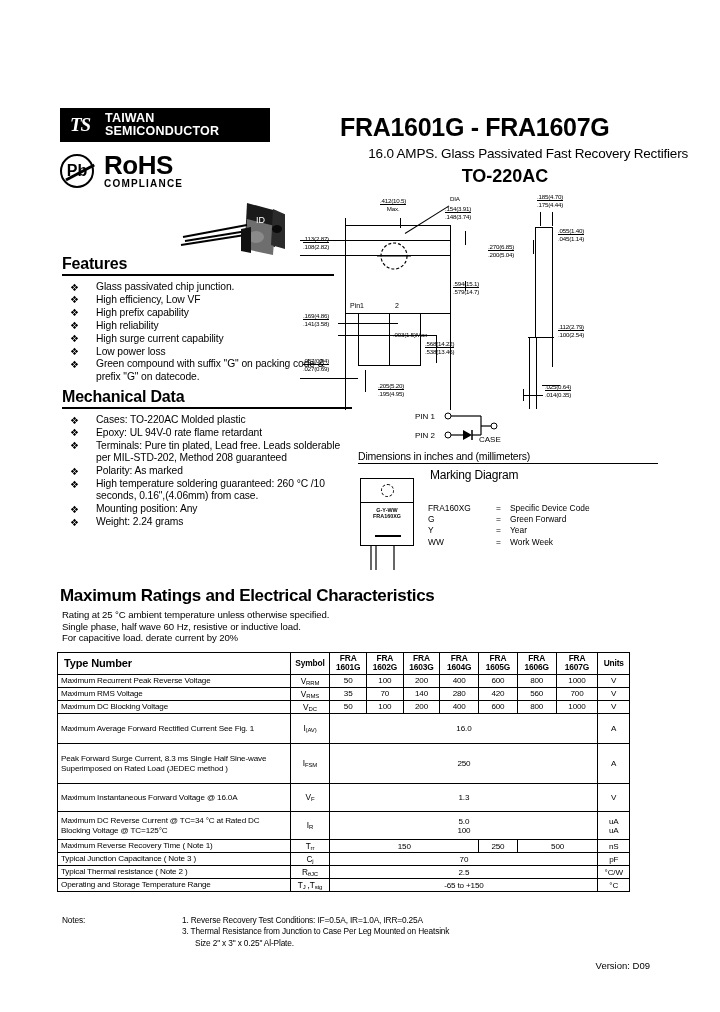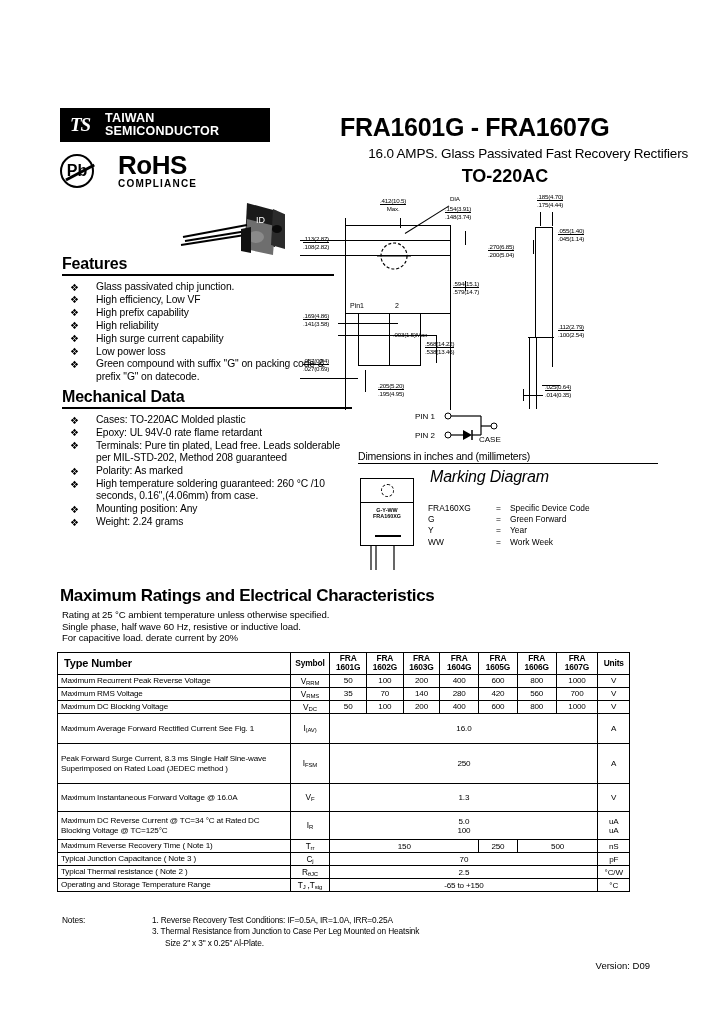--- a/index.html
+++ b/index.html
@@ -35,21 +35,21 @@
   }
   .ts-words {
     flex: 1; background: #000; color: #fff;
     display: flex; flex-direction: column; justify-content: center;
     padding-left: 5px;
     font-weight: bold; font-size: 12.5px; line-height: 13.5px;
     letter-spacing: 0.2px;
   }
   .rohs-block {
     position: absolute; left: 60px; top: 152px;
-    display: flex; align-items: center; gap: 24px;
+    display: flex; align-items: center; gap: 10px;
   }
   .pb-circle {
     width: 34px; height: 34px; border: 2.5px solid #000; border-radius: 50%;
     display: flex; align-items: center; justify-content: center;
     font-weight: bold; font-size: 16px; position: relative;
   }
   .pb-circle::after {
     content: ""; position: absolute; left: 2px; top: 50%;
     width: 32px; height: 2.5px; background: #000;
     transform: rotate(-28deg); transform-origin: center;
@@ -109,21 +109,21 @@
   
   .pinbox { position: absolute; left: 415px; top: 408px; width: 140px; height: 40px; font-size: 8px; }
 
   .dims-caption {
     position: absolute; left: 358px; top: 450px; width: 300px;
     font-size: 10.5px; border-bottom: 1.5px solid #000; padding-bottom: 1px;
     letter-spacing: -0.2px;
   }
   .marking-head {
     position: absolute; left: 430px; top: 468px;
-    font-size: 16px; letter-spacing: -0.2px; font-style: italic;
+    font-size: 12px; letter-spacing: -0.2px;
   }
   .marking-pkg {
     position: absolute; left: 360px; top: 478px; width: 54px; height: 68px;
     border: 1.2px solid #000;
   }
   .marking-pkg .hole {
     position: absolute; left: 20px; top: 5px; width: 13px; height: 13px;
     border: 1px dashed #000; border-radius: 50%;
   }
   .marking-pkg .divline { position: absolute; left: 0; top: 23px; width: 100%; height: 1.2px; background: #000; }
@@ -168,21 +168,21 @@
   table.spec thead td { text-align: center; font-weight: bold; font-size: 8.4px; line-height: 9.4px; }
   table.spec thead td.typehdr { text-align: left; font-size: 11px; padding-left: 6px; font-weight: bold; }
   table.spec .symcol { text-align: center; font-size: 8.3px; }
   .sub { font-size: 0.72em; vertical-align: -0.18em; }
 
   .notes {
     position: absolute; left: 62px; top: 915px; width: 520px;
     font-size: 8.3px; line-height: 11.3px; letter-spacing: -0.15px;
   }
   .notes .nlabel { position: absolute; left: 0; top: 0; }
-  .notes .nlist { margin-left: 90px; }
+  .notes .nlist { margin-left: 120px; }
   .notes .nitem { position: relative; }
   .notes .nsub { margin-left: 13px; }
   .version {
     position: absolute; left: 500px; top: 960px; width: 150px;
     text-align: right; font-size: 9.5px;
   }
 </style>
 </head>
 <body>
 

